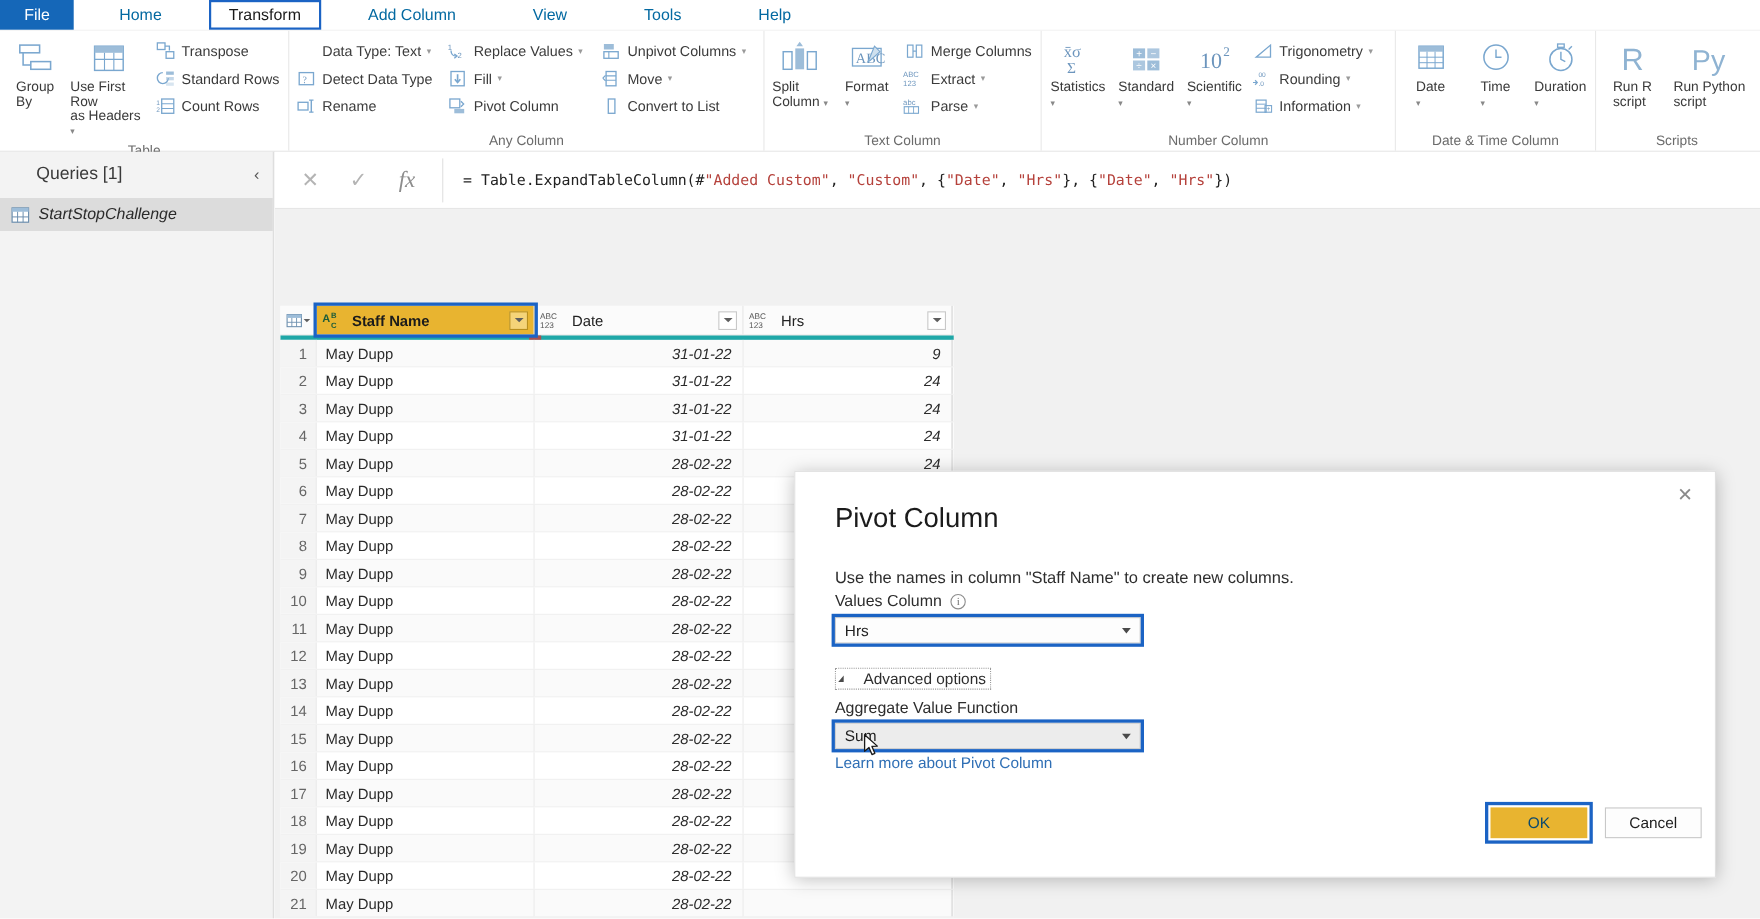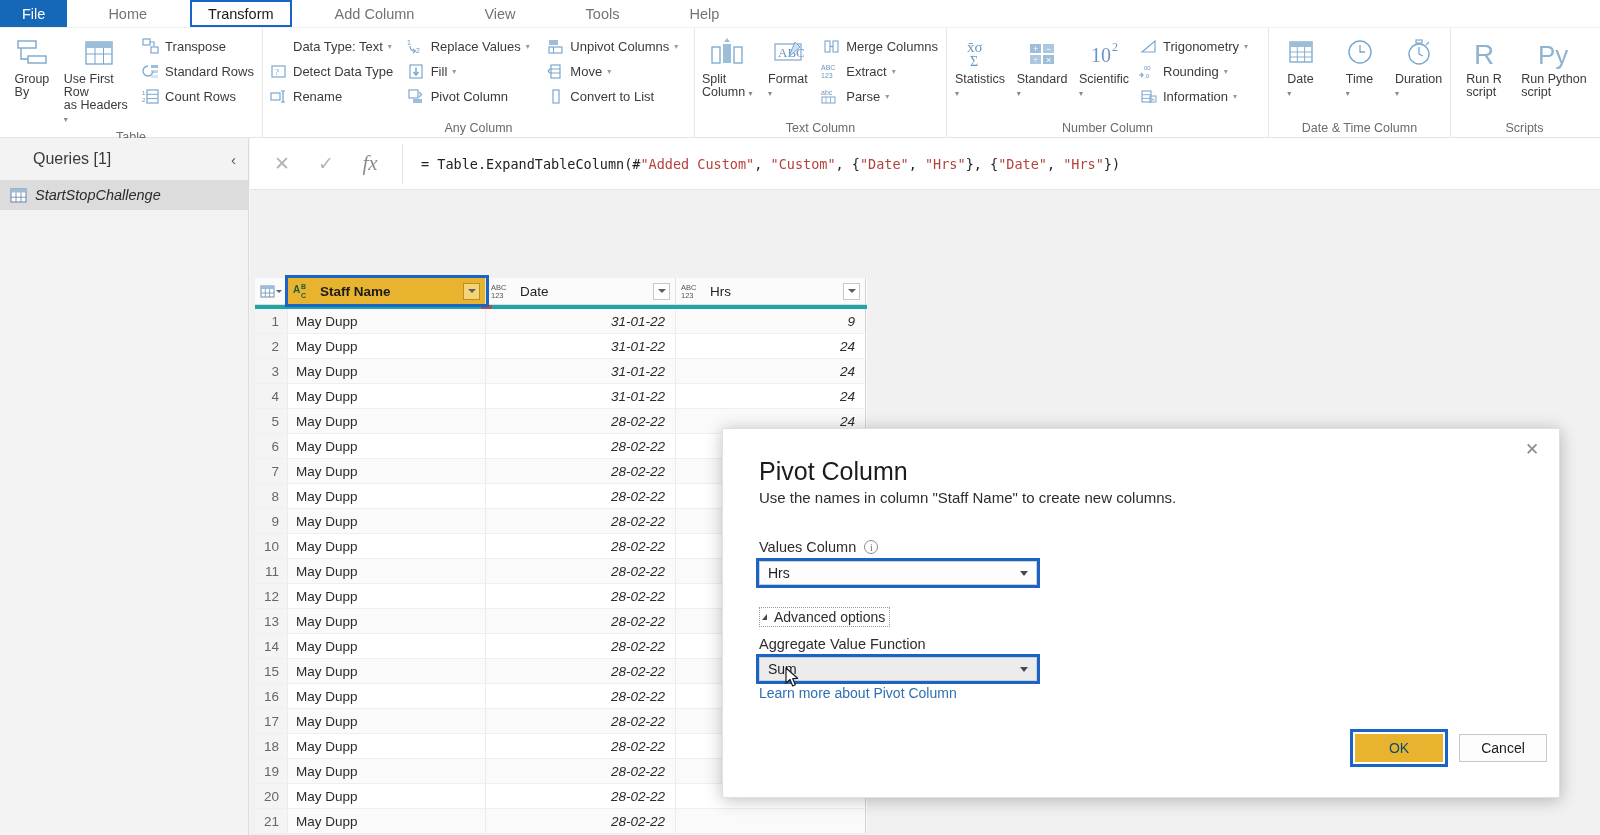--- a/index.html
+++ b/index.html
@@ -14,21 +14,21 @@
 
   
   .menubar {
     position: absolute; top: 0; left: 0; width: 1600px; height: 28px;
     background: #ffffff; display: flex; align-items: stretch;
     border-bottom: 1px solid #f0f0f0;
     gap: 12px;
   }
   .menu-item {
     display: flex; align-items: center; padding: 0 29px;
-    font-size: 14.5px; color: #737373; white-space: nowrap; cursor: default;
+    font-size: 14.5px; color: #0369a1; white-space: nowrap; cursor: default;
   }
   .menu-item.file { background: #1567b8; color: #fff; padding: 0 22px; }
   .menu-item.active {
     border: 2.5px solid #1b63c4; background: #fff; color: #1a1a1a;
     padding: 0 16px; margin: 0 2px;
   }
 
   
   .ribbon {
     position: absolute; top: 28px; left: 0; width: 1600px; height: 110px;
@@ -160,21 +160,21 @@
     background: #ffffff; box-shadow: 0 2px 16px rgba(0,0,0,.26);
     border: 1px solid #e0e0e0; z-index: 50;
   }
   .dlg-close {
     position: absolute; right: 12px; top: 6px; width: 30px; height: 28px;
     display: flex; align-items: center; justify-content: center;
     font-size: 17px; color: #8a8a8a; cursor: default;
   }
   .dlg-title { position: absolute; left: 36px; top: 28px;
                font-size: 25px; color: #1b1b1b; }
-  .dlg-sub { position: absolute; left: 36px; top: 60px;
+  .dlg-sub { position: absolute; left: 36px; top: 88px;
              font-size: 15px; color: #2d2d2d; }
   .dlg-lbl-values { position: absolute; left: 36px; top: 110px;
                     font-size: 14.5px; color: #2d2d2d;
                     display: flex; align-items: center; gap: 8px; }
   .infoico { width: 14px; height: 14px; border: 1px solid #8d8d8d;
              border-radius: 50%; font-size: 10px; color: #6e6e6e;
              display: flex; align-items: center; justify-content: center;
              font-family: "Liberation Serif", serif; cursor: default; }
   .dlg-combo {
     position: absolute; height: 24px; background: #fdfdfd;
@@ -184,21 +184,21 @@
   .dlg-combo .arw { margin-left: auto; margin-right: 8px;
                     width: 0; height: 0; border-left: 4px solid transparent;
                     border-right: 4px solid transparent; border-top: 5px solid #4a4a4a; }
   .combo-values { left: 36px; top: 132px; width: 278px;
                   outline: 3px solid #1b63c4; }
   .combo-agg { left: 36px; top: 228px; width: 278px;
                background: #ececec; outline: 3px solid #1b63c4; }
   .dlg-adv {
     position: absolute; left: 36px; top: 178px; font-size: 14px; color: #2d2d2d;
     border: 1px dotted #9a9a9a; padding: 1px 4px 1px 2px;
-    display: flex; align-items: center; gap: 7px; cursor: default;
+    display: flex; align-items: center; gap: 18px; cursor: default;
   }
   .tri-up { width: 0; height: 0; border-left: 5px solid transparent;
             border-bottom: 6px solid #4a4a4a; }
   .dlg-aggl { position: absolute; left: 36px; top: 207px;
               font-size: 14.5px; color: #2d2d2d; }
   .dlg-link { position: absolute; left: 36px; top: 256px;
               font-size: 14px; color: #2f6fb5; cursor: default; }
   .dlg-ok {
     position: absolute; left: 632px; top: 305px; width: 88px; height: 28px;
     background: #e8b430; display: flex; align-items: center;

